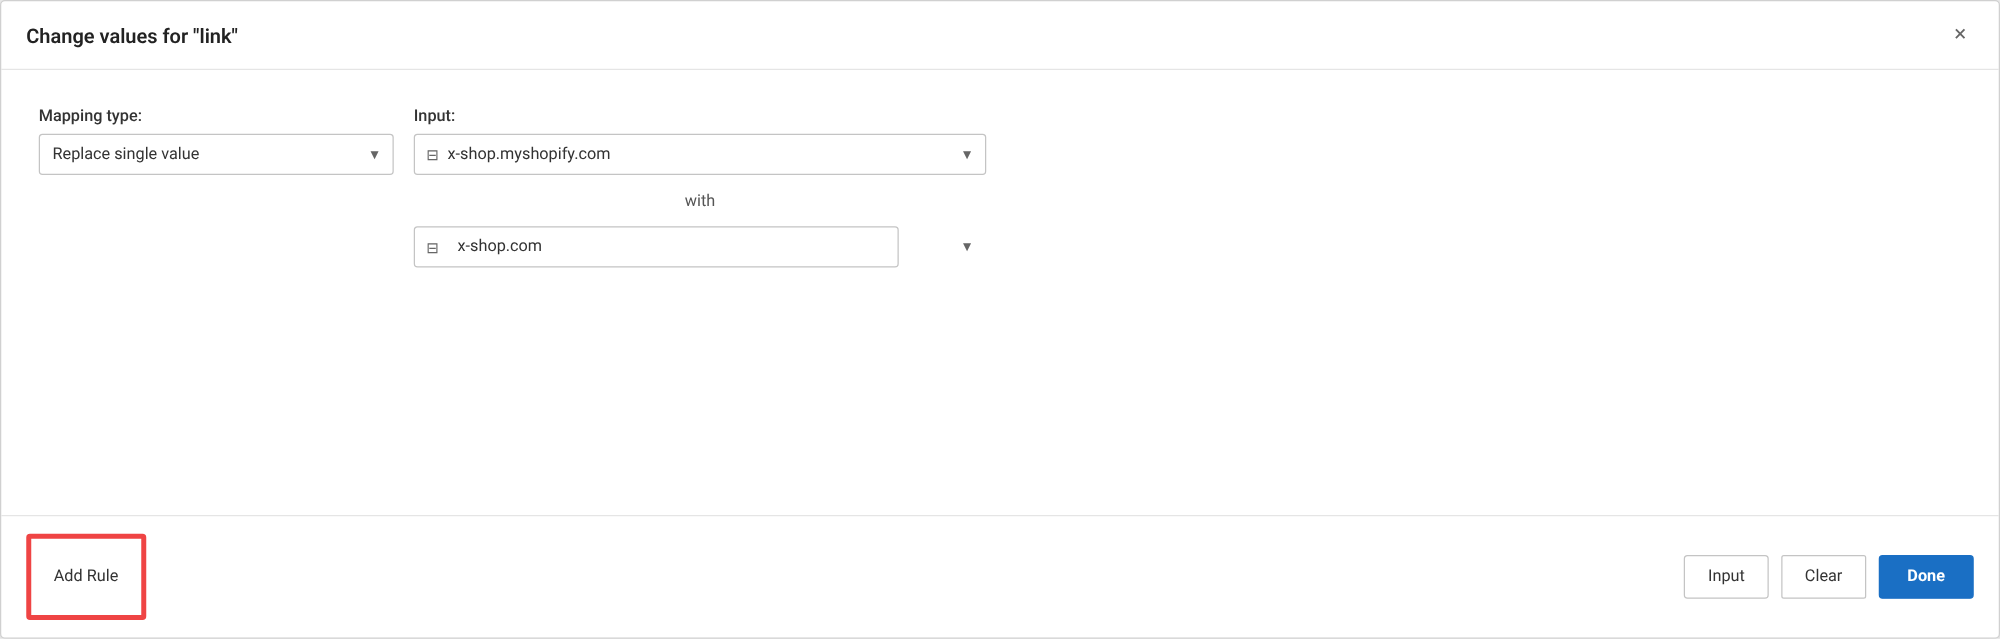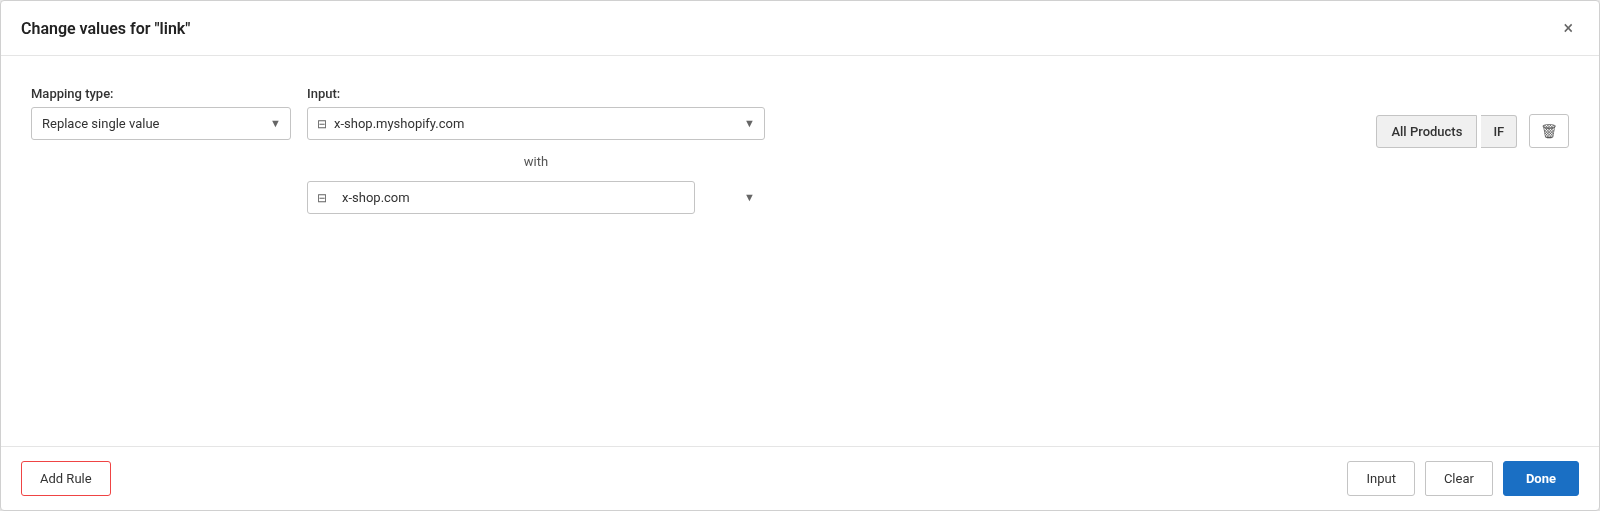--- a/index.html
+++ b/index.html
@@ -98,21 +98,21 @@
 
     .select-arrow {
       position: absolute;
       right: 10px;
       pointer-events: none;
       color: #666;
       font-size: 11px;
     }
 
     .mapping-type-select {
-      width: 260px;
+      width: 284px;
     }
 
     .input-select {
       width: 458px;
       padding-left: 26px;
     }
 
     .with-select {
       width: 388px;
       padding-left: 34px;
@@ -215,23 +215,23 @@
       gap: 10px;
     }
 
     .footer-right {
       display: flex;
       gap: 10px;
     }
 
     .add-rule-btn {
       background: #ffffff;
-      border: 1px solid #ef4444;
-      border-radius: 3px;
-      padding: 9px 18px;
+      border: 4px solid #ef4444;
+      border-radius: 3px;
+      padding: 23px 18px;
       font-size: 13px;
       color: #333;
       cursor: pointer;
     }
 
     .cancel-btn {
       background: #ffffff;
       border: 1px solid #c4c4c4;
       border-radius: 3px;
       padding: 9px 18px;
@@ -304,27 +304,20 @@
         <div class="select-wrapper">
           <span class="select-icon">⊟</span>
           <select class="select-control with-select">
             <option>x-shop.com</option>
           </select>
           <span class="select-arrow">▼</span>
         </div>
 
       </div>
 
-      <div class="right-section">
-        <button class="all-products-btn">All Products</button>
-        <button class="if-btn">IF</button>
-        <button class="delete-btn" title="Delete">
-          <span>🗑</span>
-        </button>
-      </div>
 
     </div>
   </div>
 
   <div class="dialog-footer">
     <div class="footer-left">
       <button class="add-rule-btn">Add Rule</button>
     </div>
     <div class="footer-right">
       <button class="cancel-btn">Input</button>

